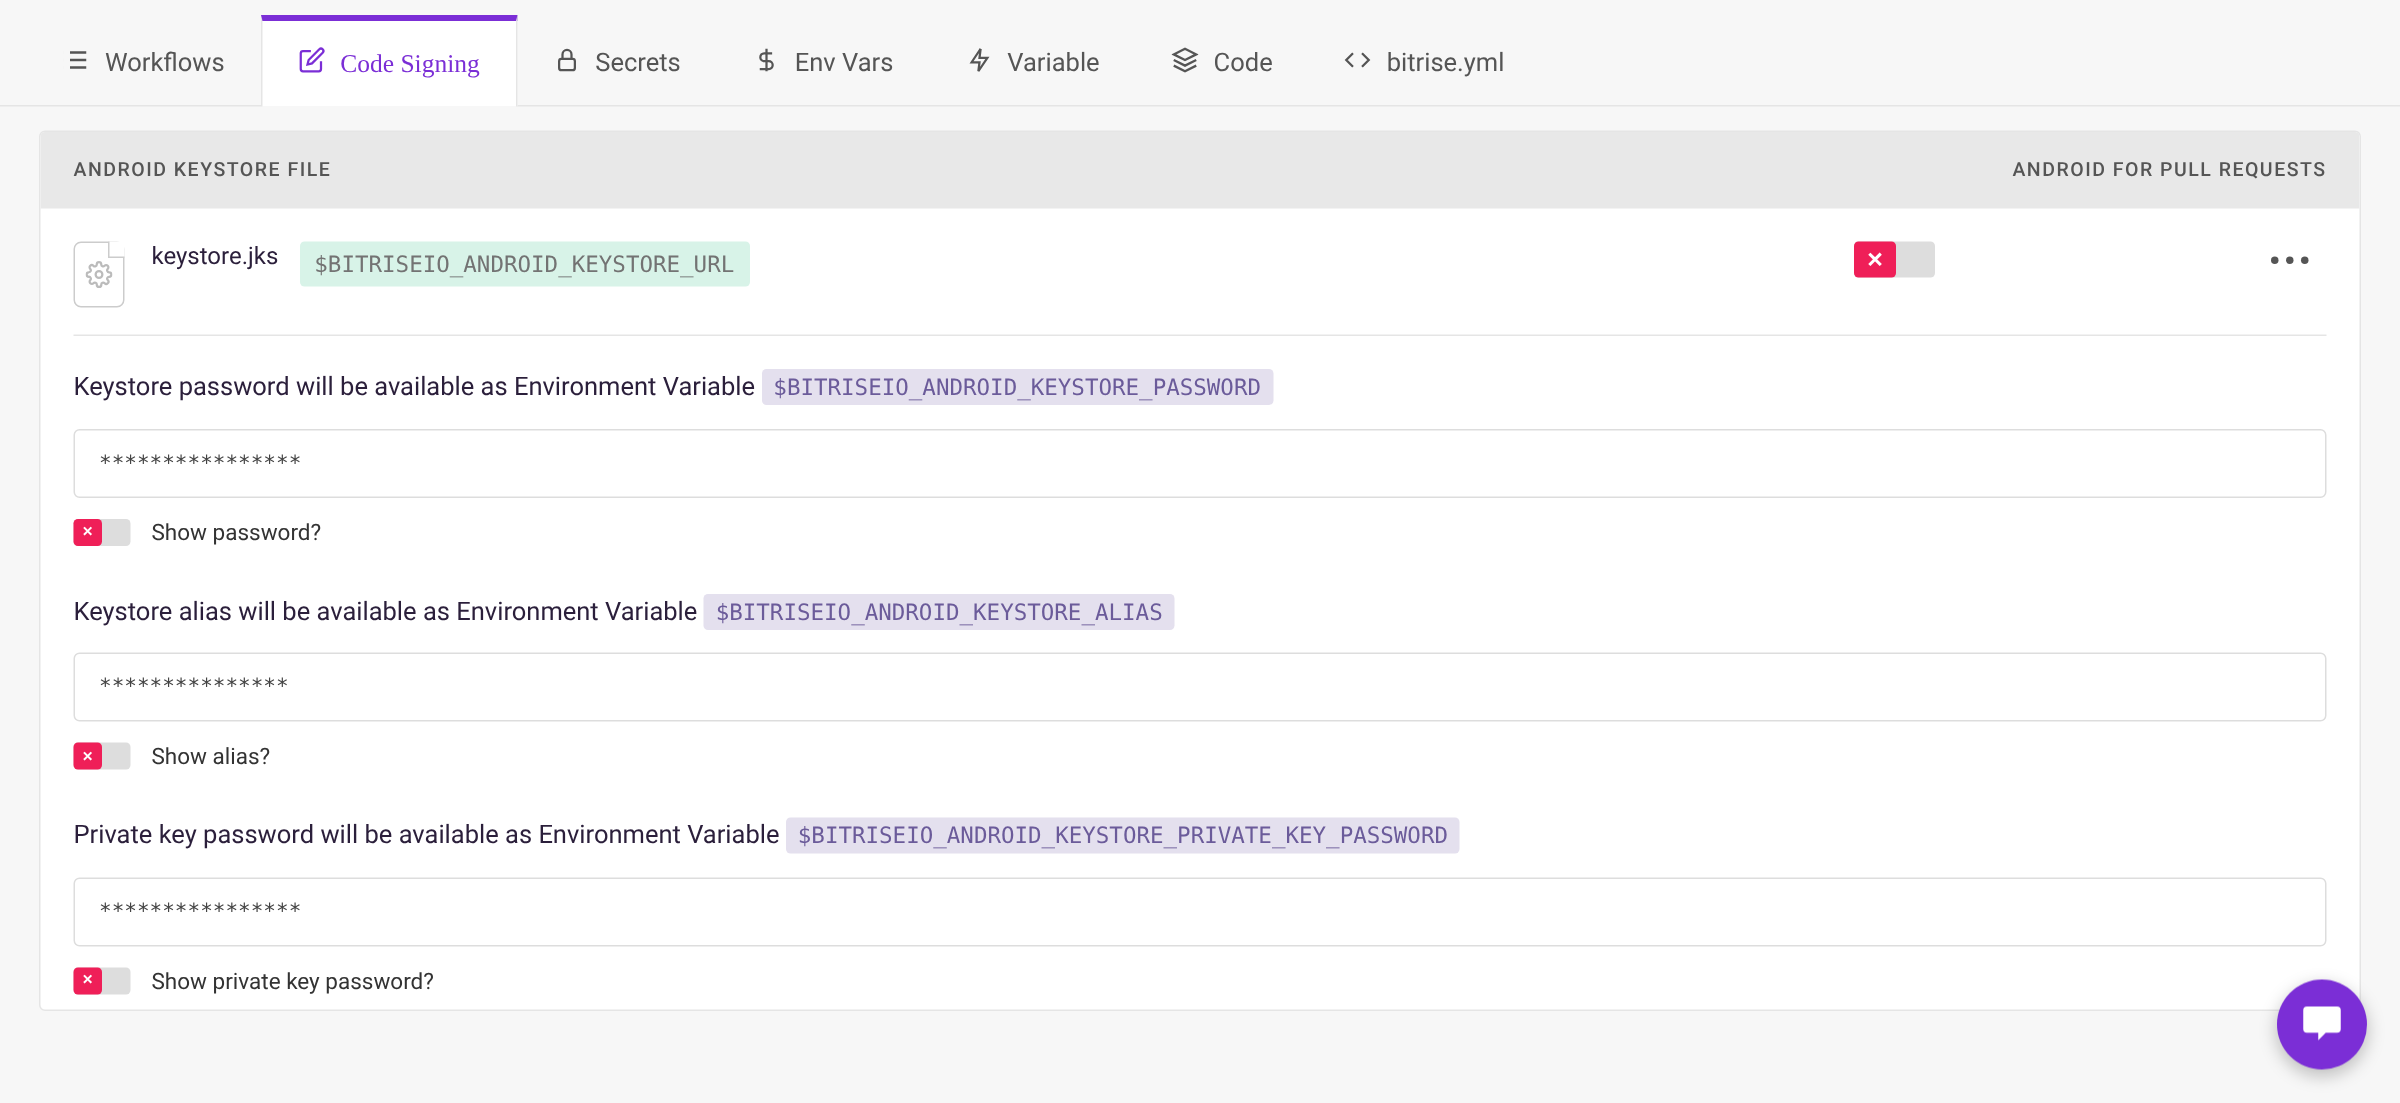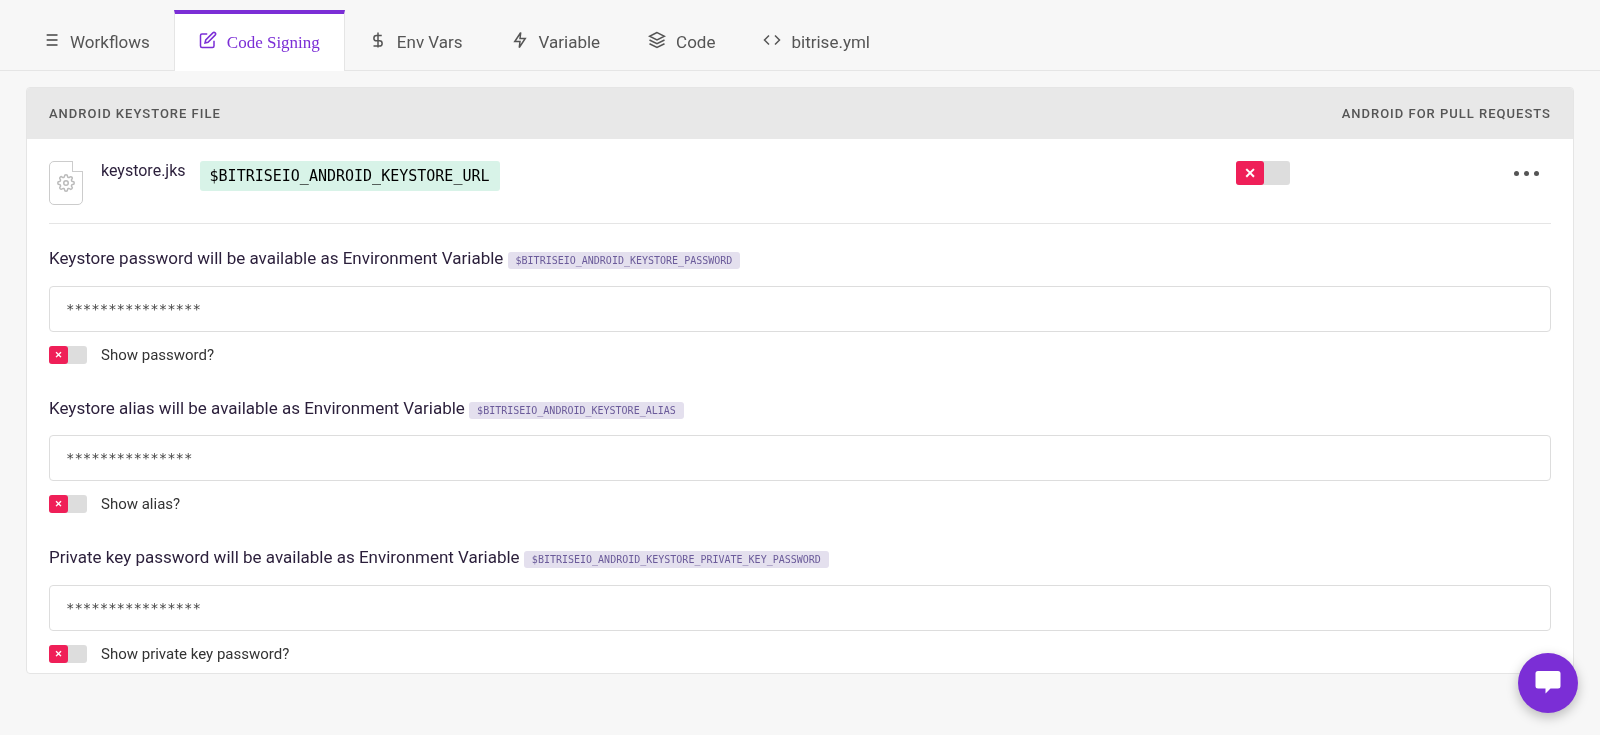--- a/index.html
+++ b/index.html
@@ -99,21 +99,21 @@
     border-bottom: 1px solid #ccc;
     background: #fff;
   }
   .file-icon svg { width: 18px; height:18px; stroke:#bbb; }
   .file-meta { display:flex; flex-direction:row; gap:14px; }
   .file-name { font-size: 16px; color:#2b1f3b; }
   .env-url {
     font-family: ui-monospace, SFMono-Regular, Menlo, monospace;
     font-size: 15px;
     background: #d8f3e8;
-    color: #000000;
+    color: #737373;
     padding: 6px 10px;
     border-radius: 3px;
     display: inline-block;
     width: fit-content;
   }
   .file-actions {
     margin-left: auto;
     display: flex;
     align-items: center;
     gap: 24px;
@@ -157,21 +157,21 @@
   .field-block {
     padding: 22px 22px 10px 22px;
   }
   .field-label {
     font-size: 17px;
     color: #2b1f3b;
     line-height: 1.5;
   }
   .env-chip {
     font-family: ui-monospace, SFMono-Regular, Menlo, monospace;
-    font-size: 10px;
+    font-size: 15px;
     background: #e4e0ee;
     color: #6b5b9a;
     padding: 3px 8px;
     border-radius: 3px;
   }
   .password-input {
     margin-top: 14px;
     width: 100%;
     border: 1px solid #ddd;
     border-radius: 4px;
@@ -226,20 +226,29 @@
       <svg viewBox="0 0 24 24" fill="none" stroke-width="2">
           <path d="M11 4H4a2 2 0 0 0-2 2v14a2 2 0 0 0 2 2h14a2 2 0 0 0 2-2v-7"></path>
           <path d="M18.5 2.5a2.1 2.1 0 0 1 3 3L12 15l-4 1 1-4 9.5-9.5z"></path>
         </svg>
     </span>
     <span>Code Signing</span>
   </div>
   <div class="tab">
     <span>
       <svg viewBox="0 0 24 24" fill="none" stroke-width="2">
+          <rect x="5" y="11" width="14" height="10" rx="2"></rect>
+          <path d="M8 11V7a4 4 0 1 1 8 0v4"></path>
+        </svg>
+    </span>
+    <span>Secrets</span>
+  </div>
+  <div class="tab">
+    <span>
+      <svg viewBox="0 0 24 24" fill="none" stroke-width="2">
           <line x1="12" y1="2" x2="12" y2="22"></line>
           <path d="M17 6H10a3.5 3.5 0 0 0 0 7h4a3.5 3.5 0 0 1 0 7H6"></path>
         </svg>
     </span>
     <span>Env Vars</span>
   </div>
   <div class="tab">
     <span>
       <svg viewBox="0 0 24 24" fill="none" stroke-width="2">
           <polyline points="13 2 5 14 12 14 11 22 19 10 12 10 13 2"></polyline>

